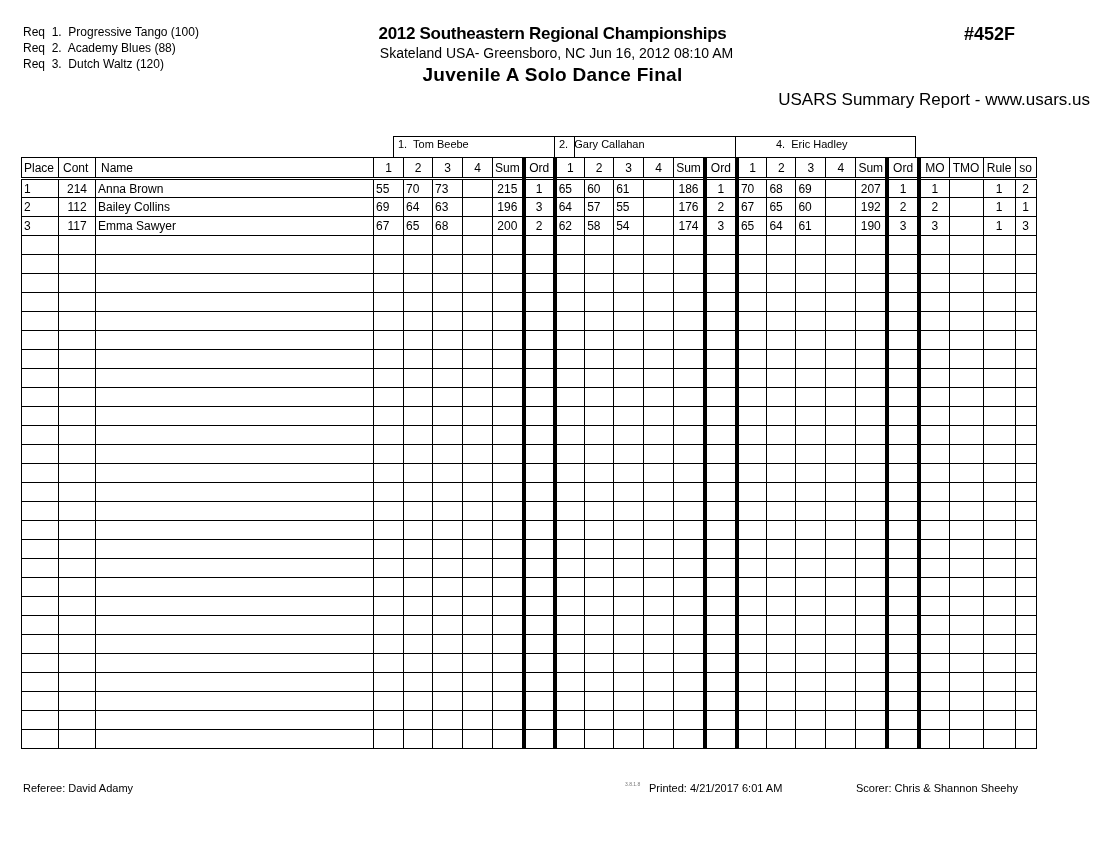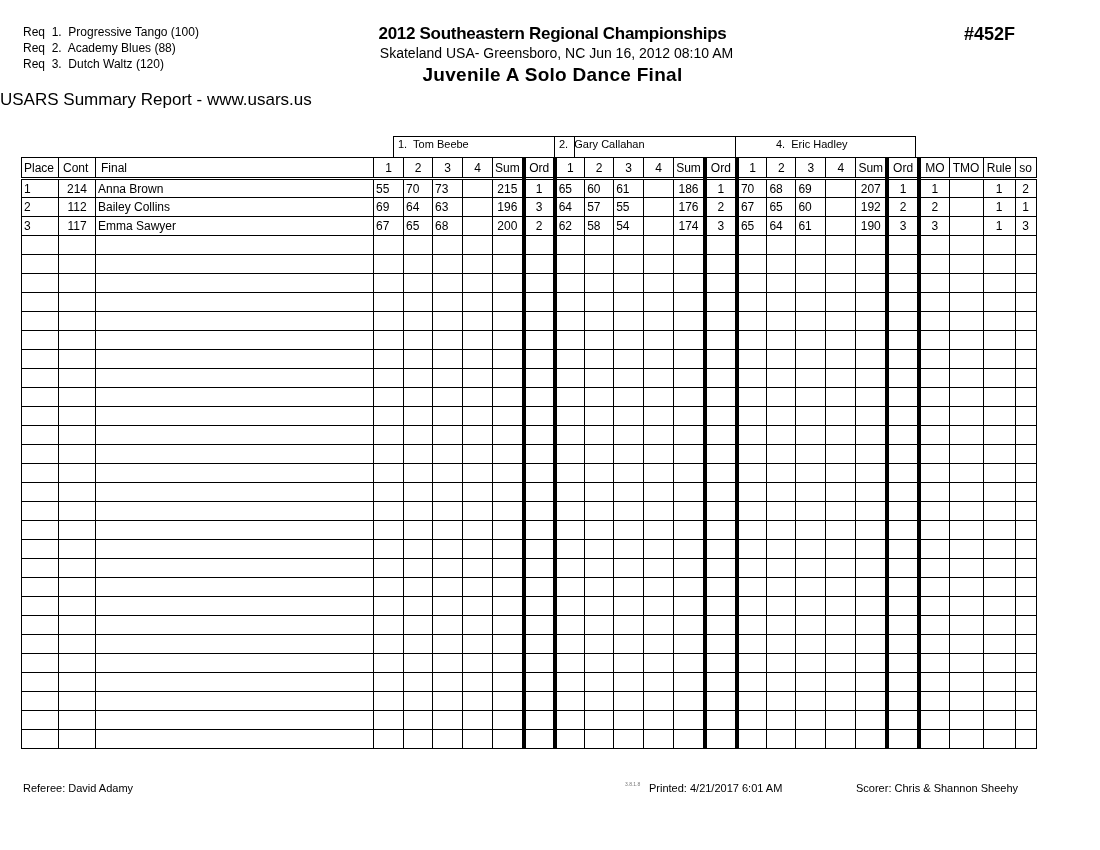--- a/index.html
+++ b/index.html
@@ -4,21 +4,21 @@
 <style>
   html, body { margin:0; padding:0; background:#ffffff; }
   body { width:1100px; height:850px; position:relative; overflow:hidden;
          font-family:"Liberation Sans", sans-serif; color:#000; }
   .abs { position:absolute; }
   .req { left:23px; font-size:12px; line-height:16px; }
   .req-line { white-space:pre; }
   .title1 { left:0; width:1105px; top:24px; text-align:center; font-size:17px; font-weight:bold; letter-spacing:-0.3px; }
   .title2 { left:0; width:1085px; top:45px; text-align:center; font-size:14px;padding-left:14px; }
   .title3 { left:0; width:1105px; top:64px; text-align:center; font-size:19px; font-weight:bold; letter-spacing:0.3px; }
-  .title4 { left:0; width:1090px; top:90px; text-align:left; font-size:17px; }
+  .title4 { left:0; width:1090px; top:90px; text-align:right; font-size:17px; }
   .eventno { left:964px; top:24px; font-size:18px; font-weight:bold; }
 
   .judgebox { top:136px; height:21px; border:1px solid #000; border-bottom:none; box-sizing:border-box;
               font-size:11px; line-height:14px; padding-left:4px; white-space:pre; }
 
   table.grid { position:absolute; left:21px; top:157px; border-collapse:collapse; table-layout:fixed; }
   table.grid td, table.grid th { border:1px solid #000; padding:0 2px; height:19px; box-sizing:border-box;
        font-size:12px; font-weight:normal; white-space:nowrap; overflow:hidden; }
   table.grid th { text-align:center; }
   table.grid tr.hdr th { border-bottom:3px double #000; height:21px; }
@@ -76,21 +76,21 @@
       <col style="width:32px">
     <col style="width:30px">
       <col style="width:34px">
       <col style="width:32px">
       <col style="width:21px">
   </colgroup>
   <thead>
     <tr class="hdr">
       <th style="text-align:left;padding-left:2px">Place</th>
       <th style="text-align:left;padding-left:4px">Cont</th>
-      <th style="text-align:left;padding-left:5px">Final</th>
+      <th style="text-align:left;padding-left:5px">Name</th>
       <th>1</th>
       <th>2</th>
       <th>3</th>
       <th>4</th>
       <th>Sum</th>
       <th class="thickl">Ord</th>
       <th class="thickl">1</th>
       <th>2</th>
       <th>3</th>
       <th>4</th>

